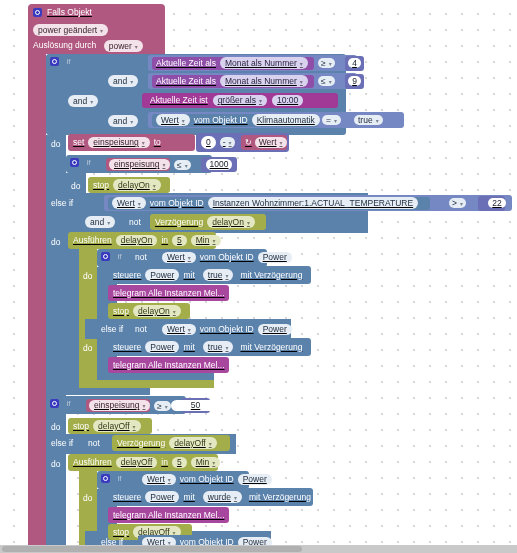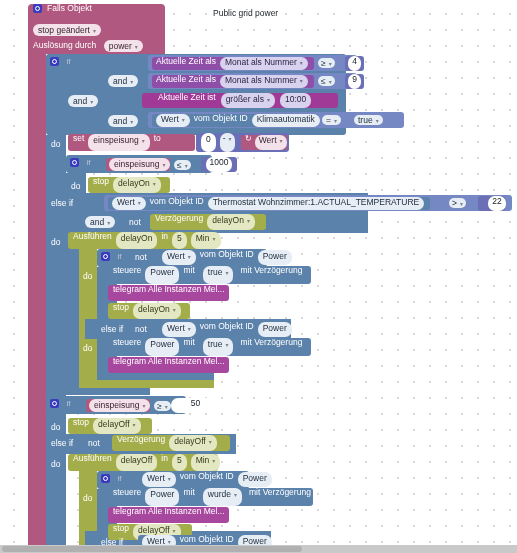--- a/index.html
+++ b/index.html
@@ -60,24 +60,26 @@
   }
   .field.soft  { background:#f3e2ea; color:#3a2430; }
   .field.cool  { background:#e6edf4; color:#233042; }
   .field.lilac { background:#d9d2ef; color:#2b2440; }
   .field.olive { background:#e4e8c2; color:#35391a; }
 
   .caret { font-size:6px; opacity:.55; margin-left:3px; }
 
   .row {
     display:flex;
+    align-items:center;
     gap:4px;
     height:100%;
     padding:0 5px;
     box-sizing:border-box;
+    text-decoration:underline;
   }
 
   
   .gear {
     width:9px;height:9px;border-radius:2px;
     background:#3b3bbf;
     display:inline-flex;align-items:center;justify-content:center;
     flex:0 0 auto;
   }
   .gear::before{
@@ -119,27 +121,24 @@
 
   <div class="blk c-event" style="left:28px; top:50px; width:18px; height:499px;"></div>
 
   <div class="blk" style="left:28px; top:4px; width:137px; height:17px;">
     <div class="row" style="gap:5px;">
       <span class="gear"></span>
       <span class="lbl">Falls Objekt</span>
     </div>
   </div>
 
-  <div class="blk" style="left:207px; top:6.5px; width:105px; height:13px;">
-    <span class="field" style="padding:2px 6px;">Public grid power</span>
-  </div>
 
   <div class="blk" style="left:33px; top:24px; width:120px; height:13px;">
     <span class="field soft">
-      <span>stop geändert</span><span class="caret">▾</span>
+      <span>power geändert</span><span class="caret">▾</span>
     </span>
   </div>
 
   <div class="blk" style="left:33px; top:40px; width:130px; height:13px;">
     <span class="lbl">Auslösung durch</span>
     <span class="field soft" style="margin-left:5px;">
       <span>power</span><span class="caret">▾</span>
     </span>
   </div>
 
@@ -198,21 +197,21 @@
     </div>
   </div>
 
   <div class="blk" style="left:68px; top:95px; width:36px; height:13px;">
     <span class="field cool">
       <span>and</span><span class="caret">▾</span>
     </span>
   </div>
 
   <div class="blk c-timemag" style="left:142px; top:93px; width:196px; height:15px; border-radius:3px;">
-    <div class="row" style="gap:5px; padding:0 16px;">
+    <div class="row" style="gap:5px; padding:0 8px;">
       <span class="lbl">Aktuelle Zeit ist</span>
       <span class="field lilac">
         <span>größer als</span><span class="caret">▾</span>
       </span>
       <span class="field lilac">10:00</span>
     </div>
   </div>
 
   <div class="blk" style="left:108px; top:115px; width:36px; height:13px;">
     <span class="field cool">
@@ -315,21 +314,21 @@
     <span class="lbl">else if</span>
   </div>
 
   <div class="blk c-cmp" style="left:104px; top:195px; width:408px; height:16px; border-radius:3px;"></div>
   <div class="blk c-val" style="left:108px; top:196.5px; width:322px; height:13px; border-radius:3px;">
     <div class="row" style="gap:4px; padding:0 4px;">
       <span class="field cool">
         <span>Wert</span><span class="caret">▾</span>
       </span>
       <span class="lbl">vom Objekt ID</span>
-      <span class="field cool">Thermostat Wohnzimmer:1.ACTUAL_TEMPERATURE</span>
+      <span class="field cool">Instanzen Wohnzimmer:1.ACTUAL_TEMPERATURE</span>
     </div>
   </div>
   <div class="blk" style="left:449px; top:197px; width:24px; height:12px;">
     <span class="field cool" style="padding:1px 3px;">
       <span>&gt;</span><span class="caret">▾</span>
     </span>
   </div>
   <div class="blk c-math" style="left:478px; top:195.5px; width:27px; height:15px; border-radius:3px;">
     <div class="row" style="padding:0 19px; justify-content:center;">
       <span class="field" style="padding:1px 4px;">22</span>

